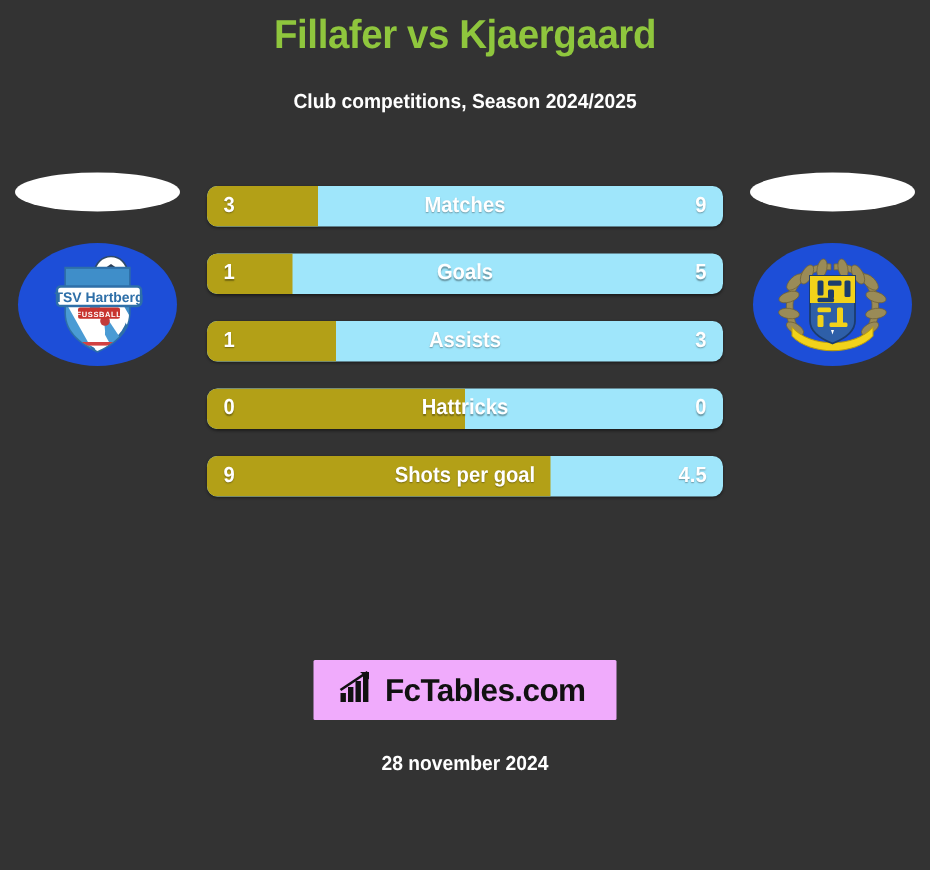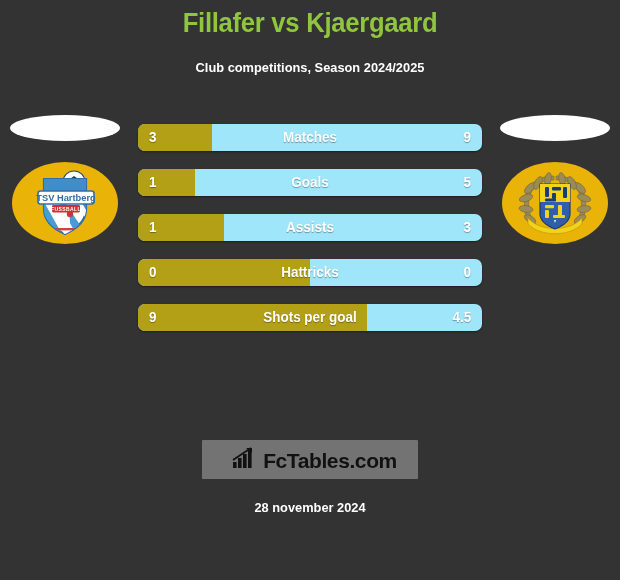--- a/index.html
+++ b/index.html
@@ -67,21 +67,21 @@
     height: 26px;
     background: #ffffff;
     border-radius: 50%;
   }
   .crest-plate {
     position: absolute;
     top: 50px;
     left: 12px;
     width: 106px;
     height: 82px;
-    background: #eab308;
+    background: #1d4ed8;
     border-radius: 50%;
     overflow: hidden;
   }
   .crest-plate svg { display:block; }
 
   
   .stats {
     position: absolute;
     left: 138px;
     top: 12px;
@@ -134,22 +134,22 @@
   
   .footer {
     position: absolute;
     left: 0;
     top: 440px;
     width: 620px;
     text-align: center;
   }
   .brand-badge {
     display: inline-block;
-    background: #737373;
-    padding: 7px 21px 6px 30px;
+    background: #f0abfc;
+    padding: 7px 21px 6px 17px;
     border-radius: 1px;
   }
   .brand-inner {
     display: flex;
     align-items: center;
     gap: 6px;
   }
   .brand-name {
     font-size: 21px;
     font-weight: bold;

